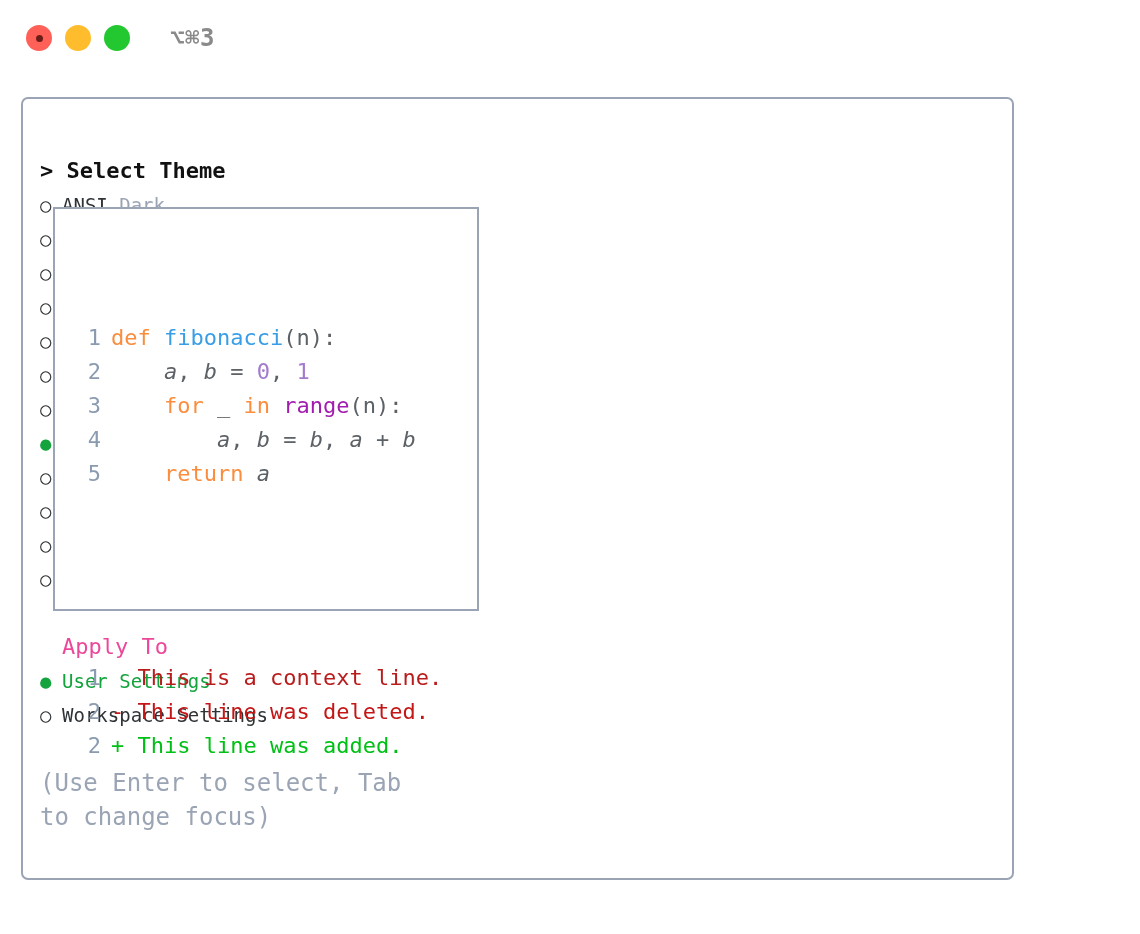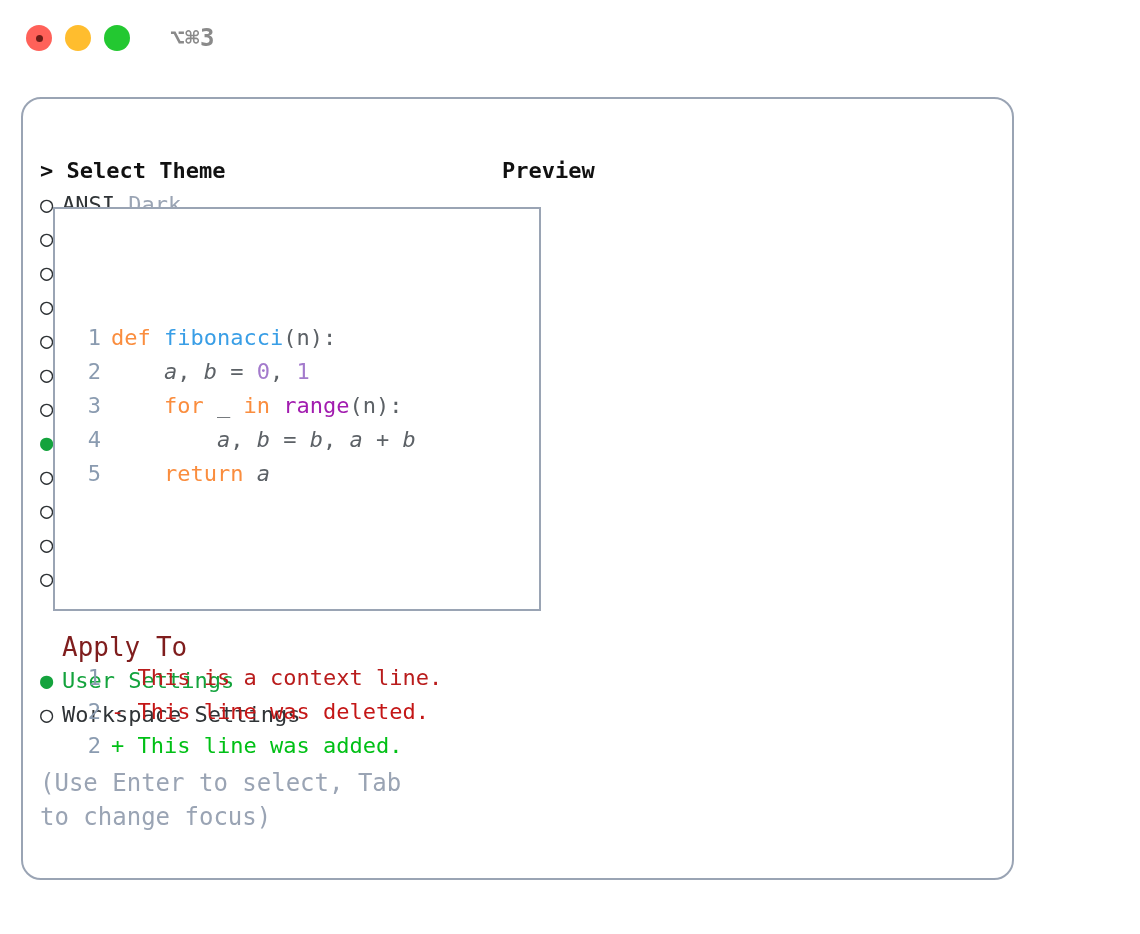--- a/index.html
+++ b/index.html
@@ -69,21 +69,21 @@
   }
 
   
   .panel {
     position: absolute;
     left: 21px;
     top: 97px;
     width: 993px;
     height: 783px;
     border: 2px solid #9aa4b4;
-    border-radius: 20px;
+    border-radius: 7px;
     box-sizing: border-box;
     background: #ffffff;
   }
 
   
   .left-col {
     position: absolute;
     left: 17px;
     top: 55px;
     width: 440px;
@@ -98,59 +98,59 @@
   .heading {
     font-size: 22px;
     line-height: 34px;
     font-weight: bold;
     color: #111111;
     white-space: pre;
   }
   .heading .caret { color: #111111; }
 
   .opt-row {
-    font-size: 22px;
+    font-size: 19px;
     line-height: 34px;
     color: #2f3336;
     white-space: pre;
     display: block;
   }
   .opt-row .bullet {
     display: inline-block;
     width: 22px;
   }
   .opt-row.sel { color: #14a33d; }
   .opt-row.sel .bullet { color: #14a33d; }
   .opt-row .suffix { color: #9aa4b4; }
 
   .subheading {
-    font-size: 26px;
-    line-height: 34px;
-    color: #7f1d1d;
+    font-size: 22px;
+    line-height: 34px;
+    color: #ec4899;
     white-space: pre;
     padding-left: 22px;
   }
 
   .spacer-l { height: 34px; }
   .spacer-s { height: 34px; }
 
   .hint {
     font-size: 24px;
     line-height: 34px;
     color: #9aa4b4;
     width: 400px;
     white-space: pre-wrap;
   }
 
   
   .preview-box {
     position: absolute;
     left: 30px;
     top: 108px;
-    width: 488px;
+    width: 426px;
     height: 404px;
     border: 2px solid #9aa4b4;
     box-sizing: border-box;
     background: #ffffff;
   }
   .code {
     position: absolute;
     left: 12px;
     top: 44px;
     width: 455px;
@@ -221,23 +221,20 @@
       <div id="apply-list">
           <div class="opt-row sel"><span class="bullet">● </span><span>User Settings</span></div>
           <div class="opt-row"><span class="bullet">○ </span><span>Workspace Settings</span></div>
         </div>
 
       <div class="spacer-s"></div>
 
       <div class="hint">(Use Enter to select, Tab to change focus)</div>
     </div>
 
-    <div class="right-col">
-      <div class="heading">Preview</div>
-    </div>
 
     <div class="preview-box">
       <div class="code">
         <div id="code-lines"><div class="cline"><span class="gutter">1</span><span class="gap"></span><span class="kw">def</span><span class="plain"> </span><span class="fn">fibonacci</span><span class="plain">(n):</span></div><div class="cline"><span class="gutter">2</span><span class="gap"></span><span class="plain">    </span><span class="var">a</span><span class="plain">, </span><span class="var">b</span><span class="plain"> = </span><span class="num">0</span><span class="plain">, </span><span class="num">1</span></div><div class="cline"><span class="gutter">3</span><span class="gap"></span><span class="plain">    </span><span class="kw">for</span><span class="plain"> </span><span class="var">_</span><span class="plain"> </span><span class="kw">in</span><span class="plain"> </span><span class="bi">range</span><span class="plain">(n):</span></div><div class="cline"><span class="gutter">4</span><span class="gap"></span><span class="plain">        </span><span class="var">a</span><span class="plain">, </span><span class="var">b</span><span class="plain"> = </span><span class="var">b</span><span class="plain">, </span><span class="var">a</span><span class="plain"> + </span><span class="var">b</span></div><div class="cline"><span class="gutter">5</span><span class="gap"></span><span class="plain">    </span><span class="kw">return</span><span class="plain"> </span><span class="var">a</span></div></div>
         <div class="blank-line"></div>
         <div id="diff-lines"><div class="cline"><span class="gutter">1</span><span class="gap"></span><span class="d-ctx">  </span><span class="d-ctx">This is a context line.</span></div><div class="cline"><span class="gutter">2</span><span class="gap"></span><span class="d-del">- </span><span class="d-del">This line was deleted.</span></div><div class="cline"><span class="gutter">2</span><span class="gap"></span><span class="d-add">+ </span><span class="d-add">This line was added.</span></div></div>
       </div>
     </div>
 
   </div>

